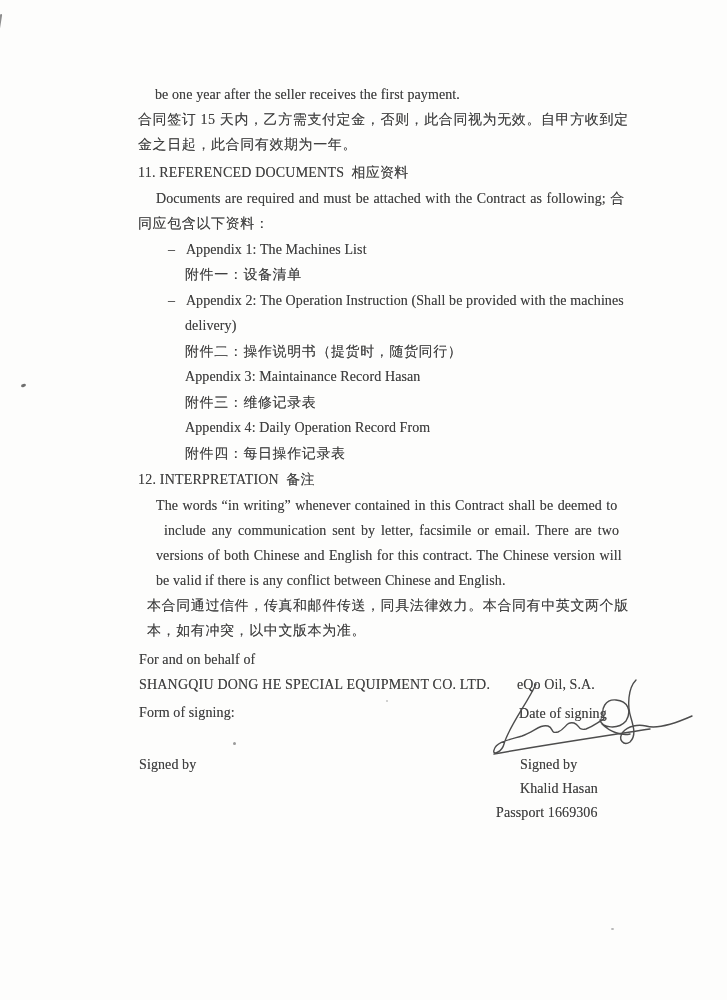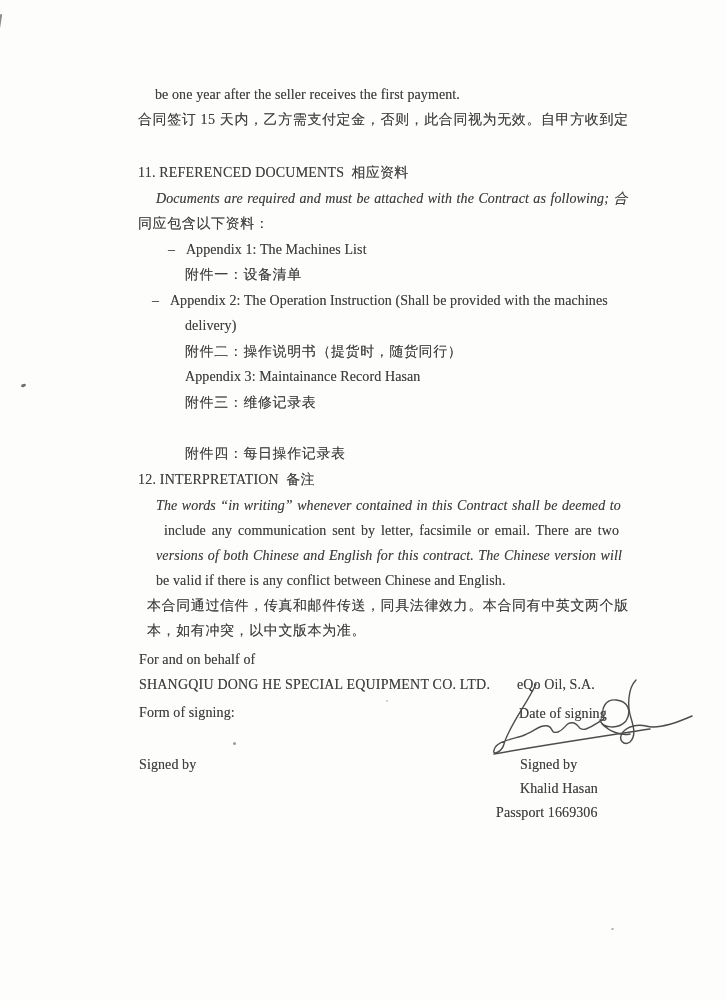--- a/index.html
+++ b/index.html
@@ -31,21 +31,20 @@
   .cjk {
     letter-spacing: 0.6px;
     text-align: center;
   }
   .wide {
     word-spacing: 2.2px;
     margin-left: 8px;
   }
   .med {
     word-spacing: 0.8px;
-    font-style: italic;
   }
   .sig-svg {
     position: absolute;
     left: 478px;
     top: 666px;
     width: 225px;
     height: 105px;
   }
   .speck {
     position: absolute;
@@ -57,35 +56,37 @@
   .speck-d { left: -1px;  top: 14px;  width: 2px; height: 16px; background: #8d8d8d; border-radius: 1px; transform: rotate(9deg); }
   .speck-e { left: 386px; top: 700px; width: 2px; height: 2px; background: #c2c2c2; }
 </style>
 </head>
 <body>
 
 <div class="sheet">
 
   <div class="ln" style="left:155px; top:86px">be one year after the seller receives the first payment.</div>
   <div class="ln cjk" style="left:138px; top:111px">合同签订 15 天内，乙方需支付定金，否则，此合同视为无效。自甲方收到定</div>
+  <div class="ln cjk" style="left:138px; top:136px">金之日起，此合同有效期为一年。</div>
 
   <div class="ln caps" style="left:138px; top:164px">11. REFERENCED DOCUMENTS &nbsp;相应资料</div>
   <div class="ln med" style="left:156px; top:190px">Documents are required and must be attached with the Contract as following; 合</div>
   <div class="ln cjk" style="left:138px; top:215px">同应包含以下资料：</div>
 
   <div class="ln" style="left:168px; top:241px">–&nbsp;&nbsp;&nbsp;Appendix 1: The Machines List</div>
   <div class="ln cjk" style="left:185px; top:266px">附件一：设备清单</div>
 
-  <div class="ln" style="left:152px; top:292px">–&nbsp;&nbsp;&nbsp;Appendix 2: The Operation Instruction (Shall be provided with the machines</div>
+  <div class="ln" style="left:168px; top:292px">–&nbsp;&nbsp;&nbsp;Appendix 2: The Operation Instruction (Shall be provided with the machines</div>
   <div class="ln" style="left:185px; top:317px">delivery)</div>
   <div class="ln cjk" style="left:185px; top:343px">附件二：操作说明书（提货时，随货同行）</div>
 
   <div class="ln" style="left:185px; top:368px">Appendix 3: Maintainance Record Hasan</div>
   <div class="ln cjk" style="left:185px; top:394px">附件三：维修记录表</div>
 
+  <div class="ln" style="left:185px; top:419px">Appendix 4: Daily Operation Record From</div>
   <div class="ln cjk" style="left:185px; top:445px">附件四：每日操作记录表</div>
 
   <div class="ln caps" style="left:138px; top:471px">12. INTERPRETATION &nbsp;备注</div>
   <div class="ln med" style="left:156px; top:497px">The words “in writing” whenever contained in this Contract shall be deemed to</div>
   <div class="ln wide" style="left:156px; top:522px">include any communication sent by letter, facsimile or email. There are two</div>
   <div class="ln med" style="left:156px; top:547px">versions of both Chinese and English for this contract. The Chinese version will</div>
   <div class="ln" style="left:156px; top:572px">be valid if there is any conflict between Chinese and English.</div>
   <div class="ln cjk" style="left:147px; top:597px">本合同通过信件，传真和邮件传送，同具法律效力。本合同有中英文两个版</div>
   <div class="ln cjk" style="left:147px; top:622px">本，如有冲突，以中文版本为准。</div>
 

